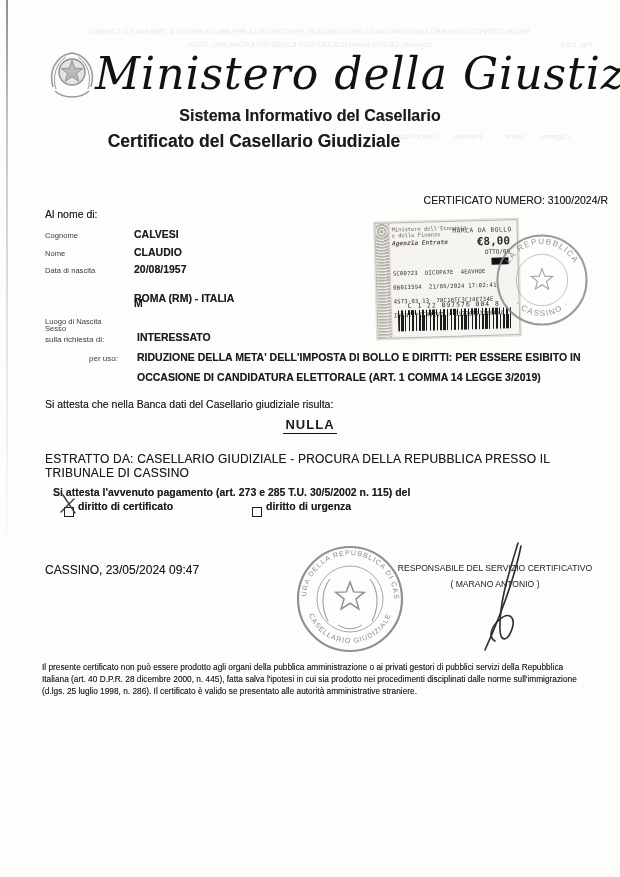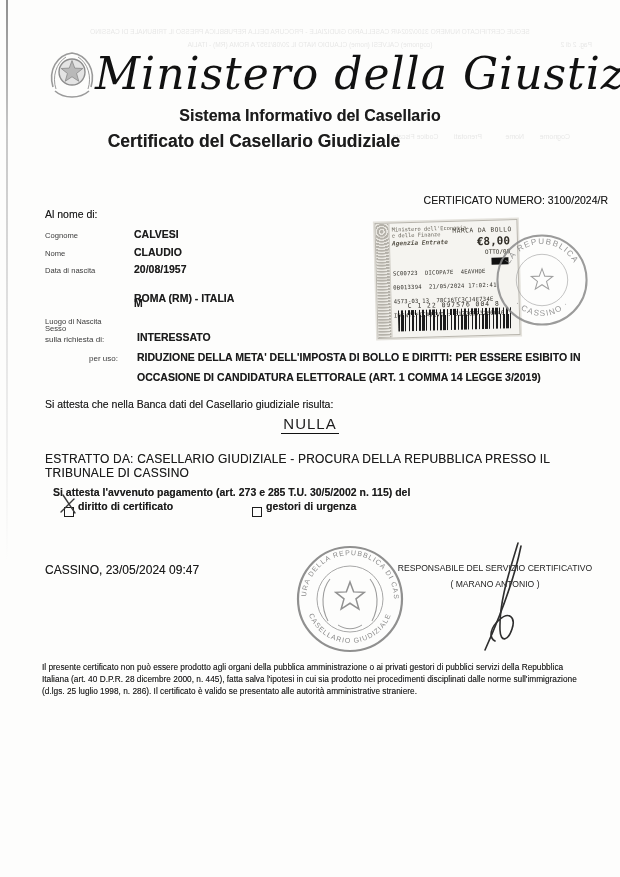--- a/index.html
+++ b/index.html
@@ -21,21 +21,21 @@
   .h-system{left:0;top:107px;width:620px;text-align:center;font-weight:bold;font-size:16px;}
   .h-title{left:0;top:131px;width:508px;text-align:center;font-weight:bold;font-size:17.5px;}
   .h-law{left:0;top:156px;width:620px;text-align:center;font-weight:bold;font-size:10.5px;}
   .cert-no{left:300px;top:194px;width:308px;text-align:right;font-size:10.5px;}
   
   .lbl{font-size:7.6px;color:#3a3a3a;}
   .val{font-weight:bold;font-size:10.5px;}
   .body-txt{font-size:10.5px;}
   .small-txt{font-size:12px;}
   .nulla{left:30px;top:415px;width:560px;text-align:center;}
-  .nulla span{font-weight:normal;font-size:15px;letter-spacing:1px;border-bottom:1.6px solid #111;padding:0 2px 1px;}
+  .nulla span{font-weight:bold;font-size:13px;letter-spacing:1px;border-bottom:1.6px solid #111;padding:0 2px 1px;}
   
   .marca{left:376px;top:221px;width:141px;height:114px;transform:rotate(-1.6deg);
     background:#f5f4f0;border:1px solid #b9b6ae;box-shadow:0 0 0 1.5px #e4e2dc;z-index:3;}
   .marca-strip{position:absolute;left:0;top:0;width:13px;height:100%;border-right:1px solid #cfccc4;
     background:repeating-radial-gradient(circle at 6px 8px,#b5b2aa 0 1.5px,transparent 2px 3px),
                repeating-linear-gradient(#e9e7e1 0 12px,#dcd9d2 12px 14px);}
   .marca-inner{position:absolute;left:16px;top:3px;right:3px;font-family:"DejaVu Sans Mono",monospace;color:#4a473f;}
   .m-min{font-size:5.4px;line-height:6px;color:#6b675d;}
   .m-ag{font-size:6.2px;font-weight:bold;font-style:italic;color:#5a564c;margin-top:1px;}
   .m-title{position:absolute;right:2px;top:2px;font-size:6.2px;letter-spacing:.5px;color:#3c3930;}
@@ -146,21 +146,21 @@
   <div class="abs" style="left:64px;top:502px;">
     <span class="checkbox"></span>
     <svg style="position:absolute;left:-5px;top:-9px;overflow:visible;" width="22" height="24">
       <path d="M4 2 L16 20 M15 6 L2 19" stroke="#3a3a3a" stroke-width="1.4" fill="none" stroke-linecap="round"></path>
     </svg>
   </div>
   <div class="abs val soft" style="left:78px;top:500px;">diritto di certificato</div>
   <div class="abs" style="left:252px;top:502px;">
     <span class="checkbox"></span>
   </div>
-  <div class="abs val soft" style="left:266px;top:500px;">gestori di urgenza</div>
+  <div class="abs val soft" style="left:266px;top:500px;">diritto di urgenza</div>
 
   <div class="abs small-txt soft" style="left:45px;top:563px;">CASSINO, 23/05/2024 09:47</div>
 
   <svg class="abs stamp" style="left:294px;top:543px;" width="112" height="112" viewBox="0 0 112 112">
     <defs>
       <path id="ofTop" d="M 12 56 A 44 44 0 0 1 100 56"></path>
       <path id="ofBot" d="M 12 56 A 44 44 0 0 0 100 56"></path>
     </defs>
     <circle cx="56" cy="56" r="52" fill="none" stroke="#7d7d7d" stroke-width="2.2"></circle>
     <circle cx="56" cy="56" r="33" fill="none" stroke="#8c8c8c" stroke-width="0.9"></circle>

